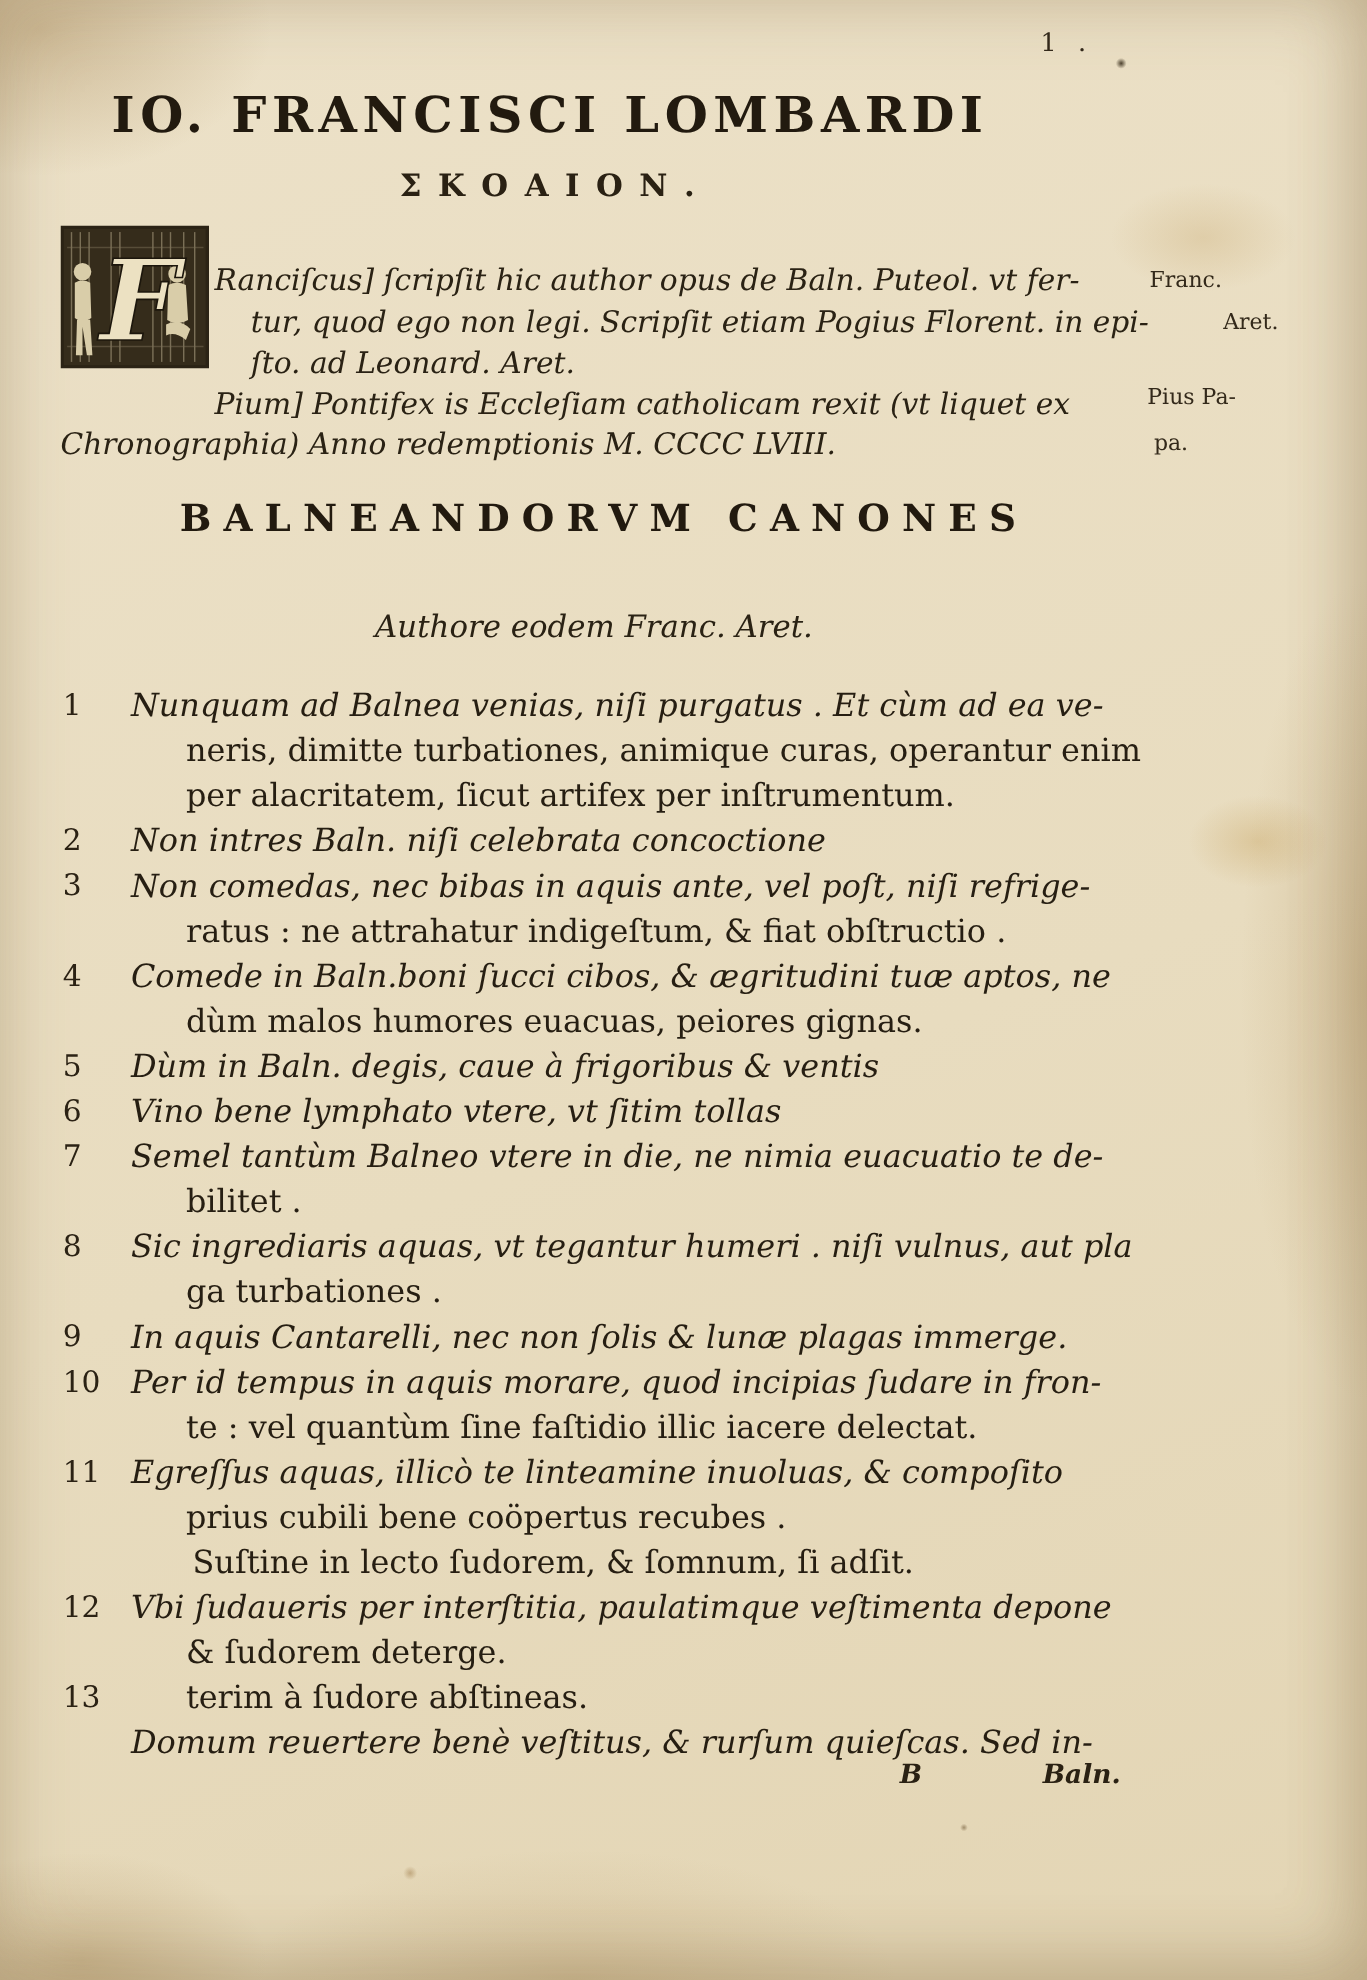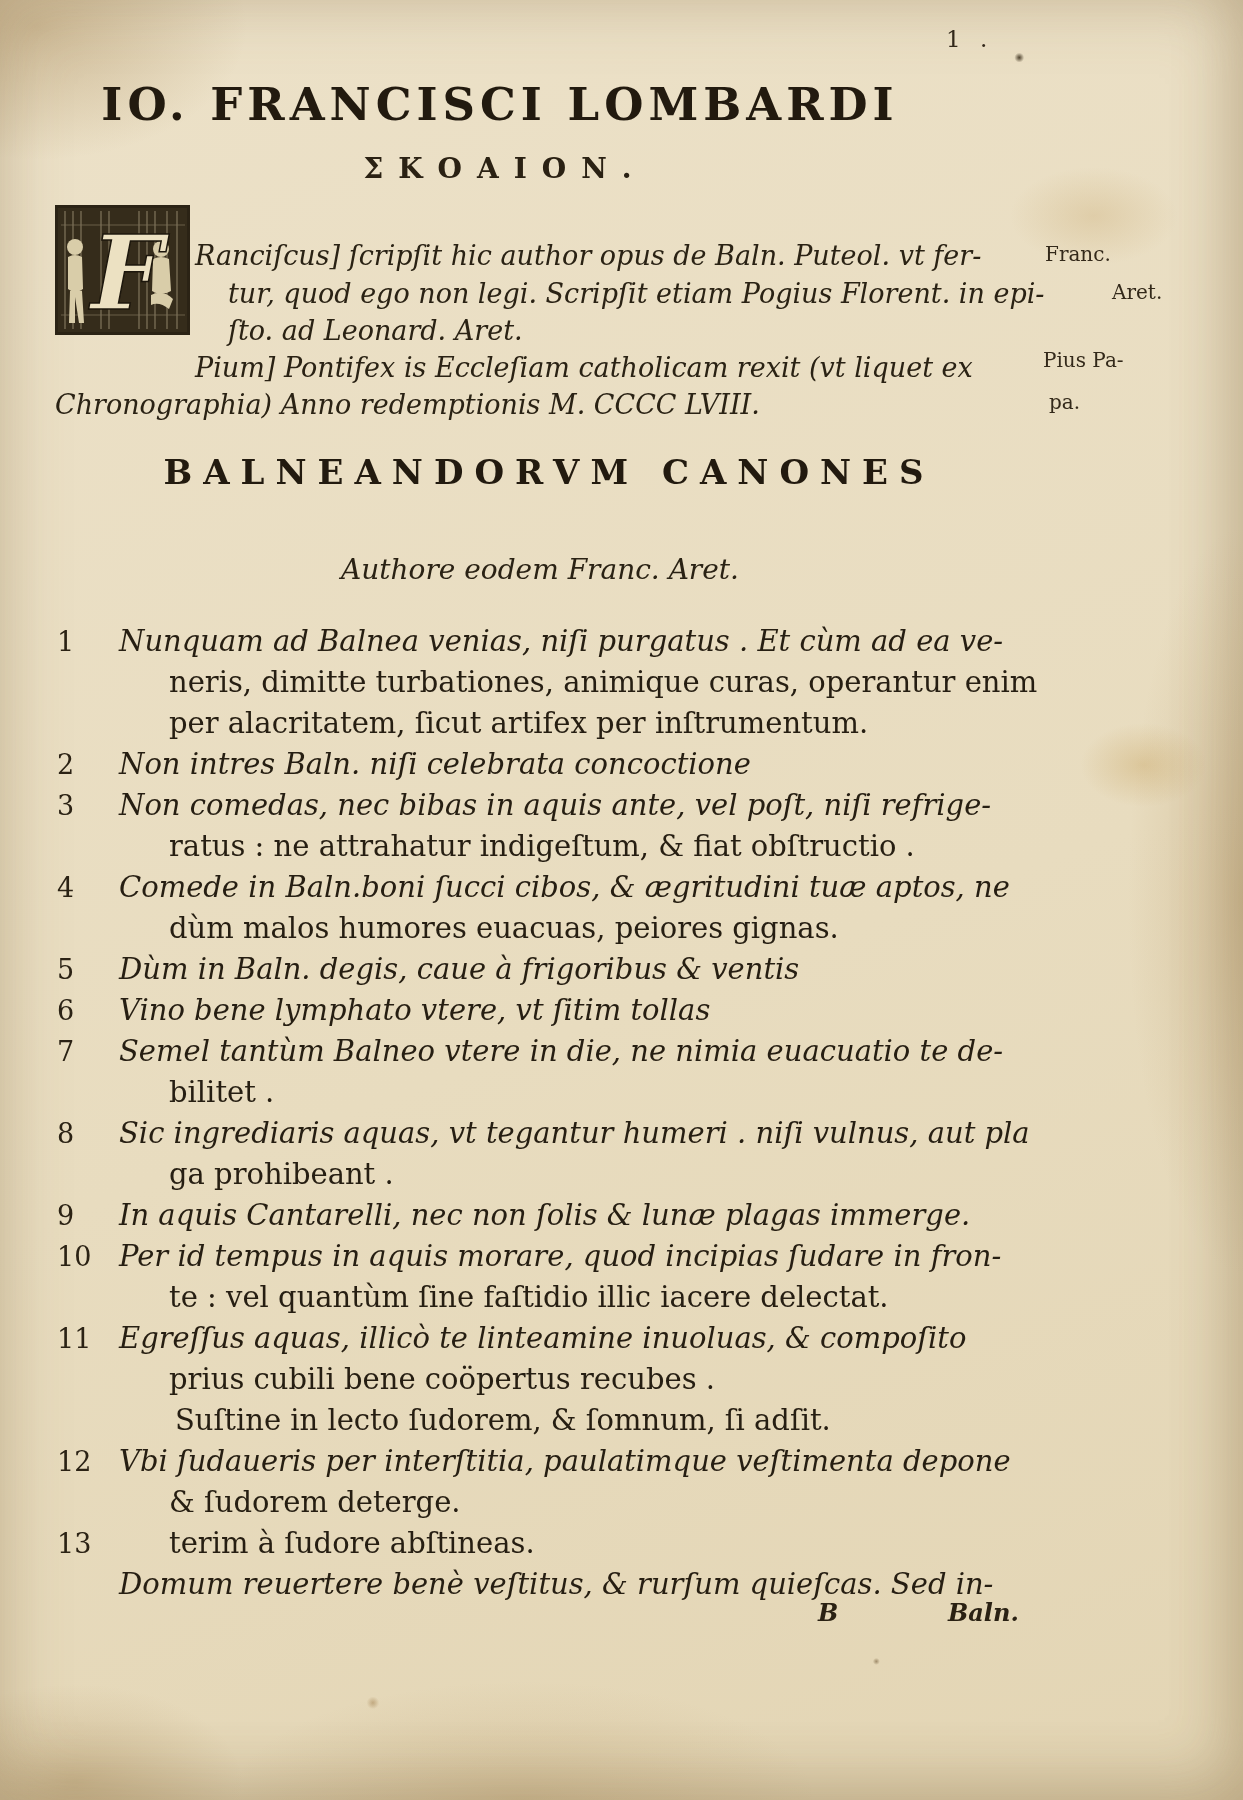--- a/index.html
+++ b/index.html
@@ -151,21 +151,21 @@
         <div class="canon-line first">Vino bene lymphato vtere, vt ſitim tollas</div>
       </div>
       <div class="canon-item">
         <span class="canon-num">7</span>
         <div class="canon-line first">Semel tantùm Balneo vtere in die, ne nimia euacuatio te de-</div>
         <div class="canon-line cont">bilitet .</div>
       </div>
       <div class="canon-item">
         <span class="canon-num">8</span>
         <div class="canon-line first">Sic ingrediaris aquas, vt tegantur humeri . niſi vulnus, aut pla</div>
-        <div class="canon-line cont">ga prohibeant .</div>
+        <div class="canon-line cont">ga turbationes .</div>
       </div>
       <div class="canon-item">
         <span class="canon-num">9</span>
         <div class="canon-line first">In aquis Cantarelli, nec non ſolis &amp; lunæ plagas immerge.</div>
       </div>
       <div class="canon-item">
         <span class="canon-num">10</span>
         <div class="canon-line first">Per id tempus in aquis morare, quod incipias ſudare in fron-</div>
         <div class="canon-line cont">te : vel quantùm ſine faſtidio illic iacere delectat.</div>
       </div>

